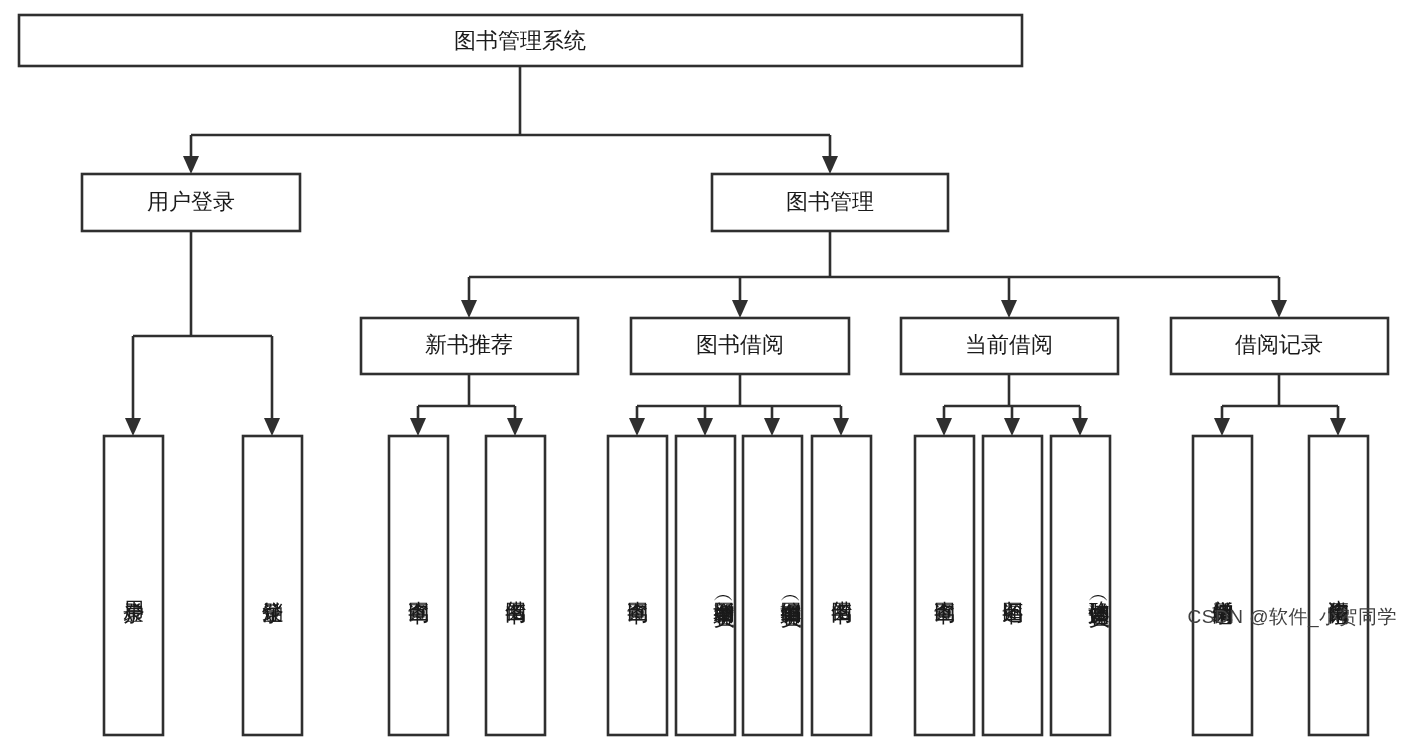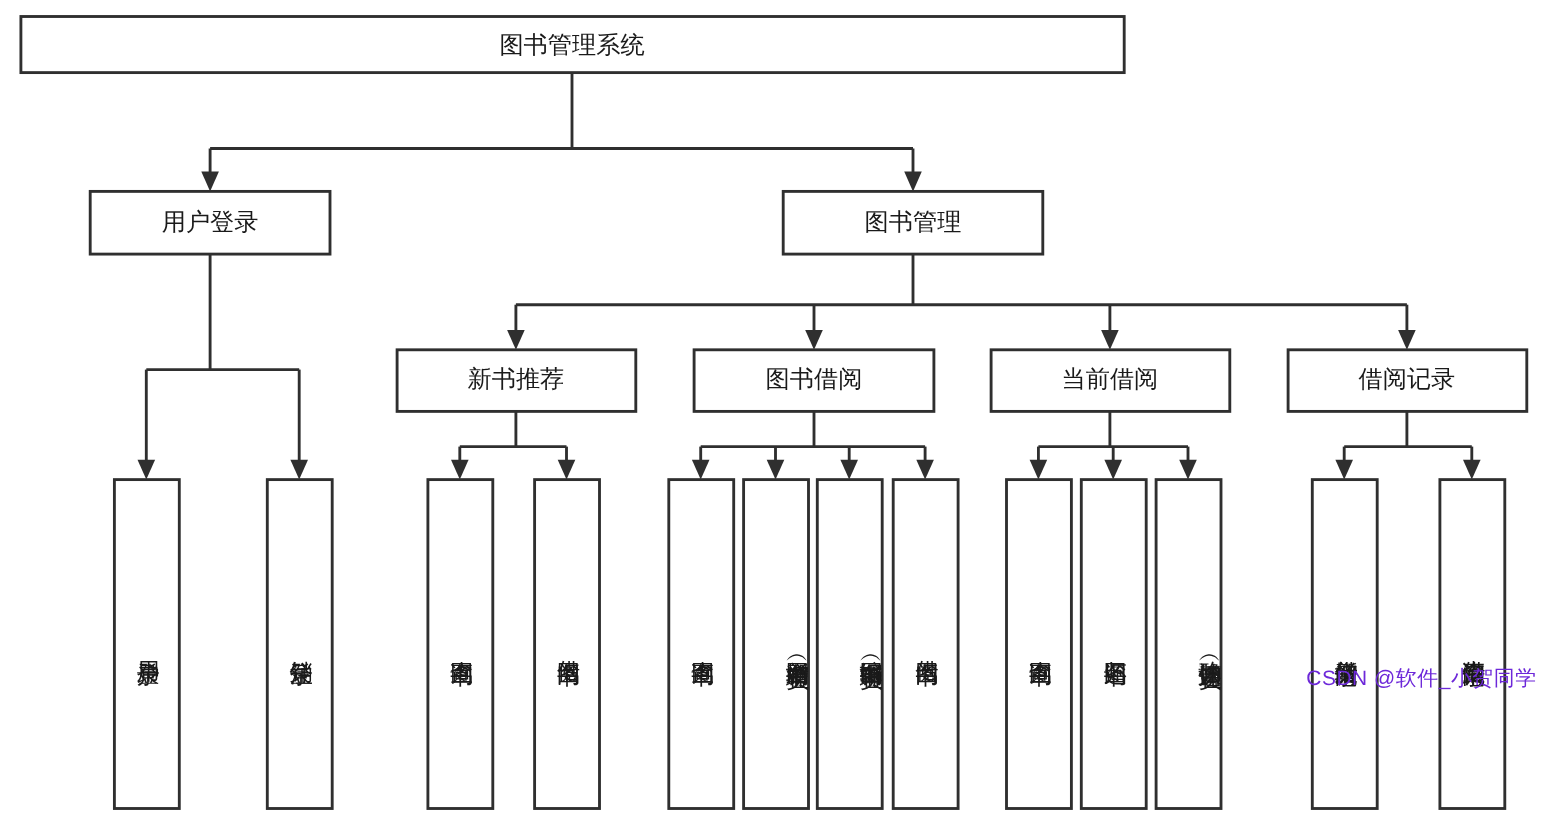--- a/index.html
+++ b/index.html
@@ -65,21 +65,21 @@
   }
   .node-label-v.centered {
     align-items: center;
   }
   .watermark {
     position: absolute;
     right: 8px;
     bottom: 4px;
     font-family: "Liberation Sans", "DejaVu Sans", sans-serif;
     font-size: 19px;
-    color: #6d28d9;
+    color: #404040;
     letter-spacing: 0.5px;
     white-space: nowrap;
   }
 </style>
 </head>
 <body>
 
 <div id="diagram-root">
 
   <svg id="flow" viewBox="0 0 1405 747">

